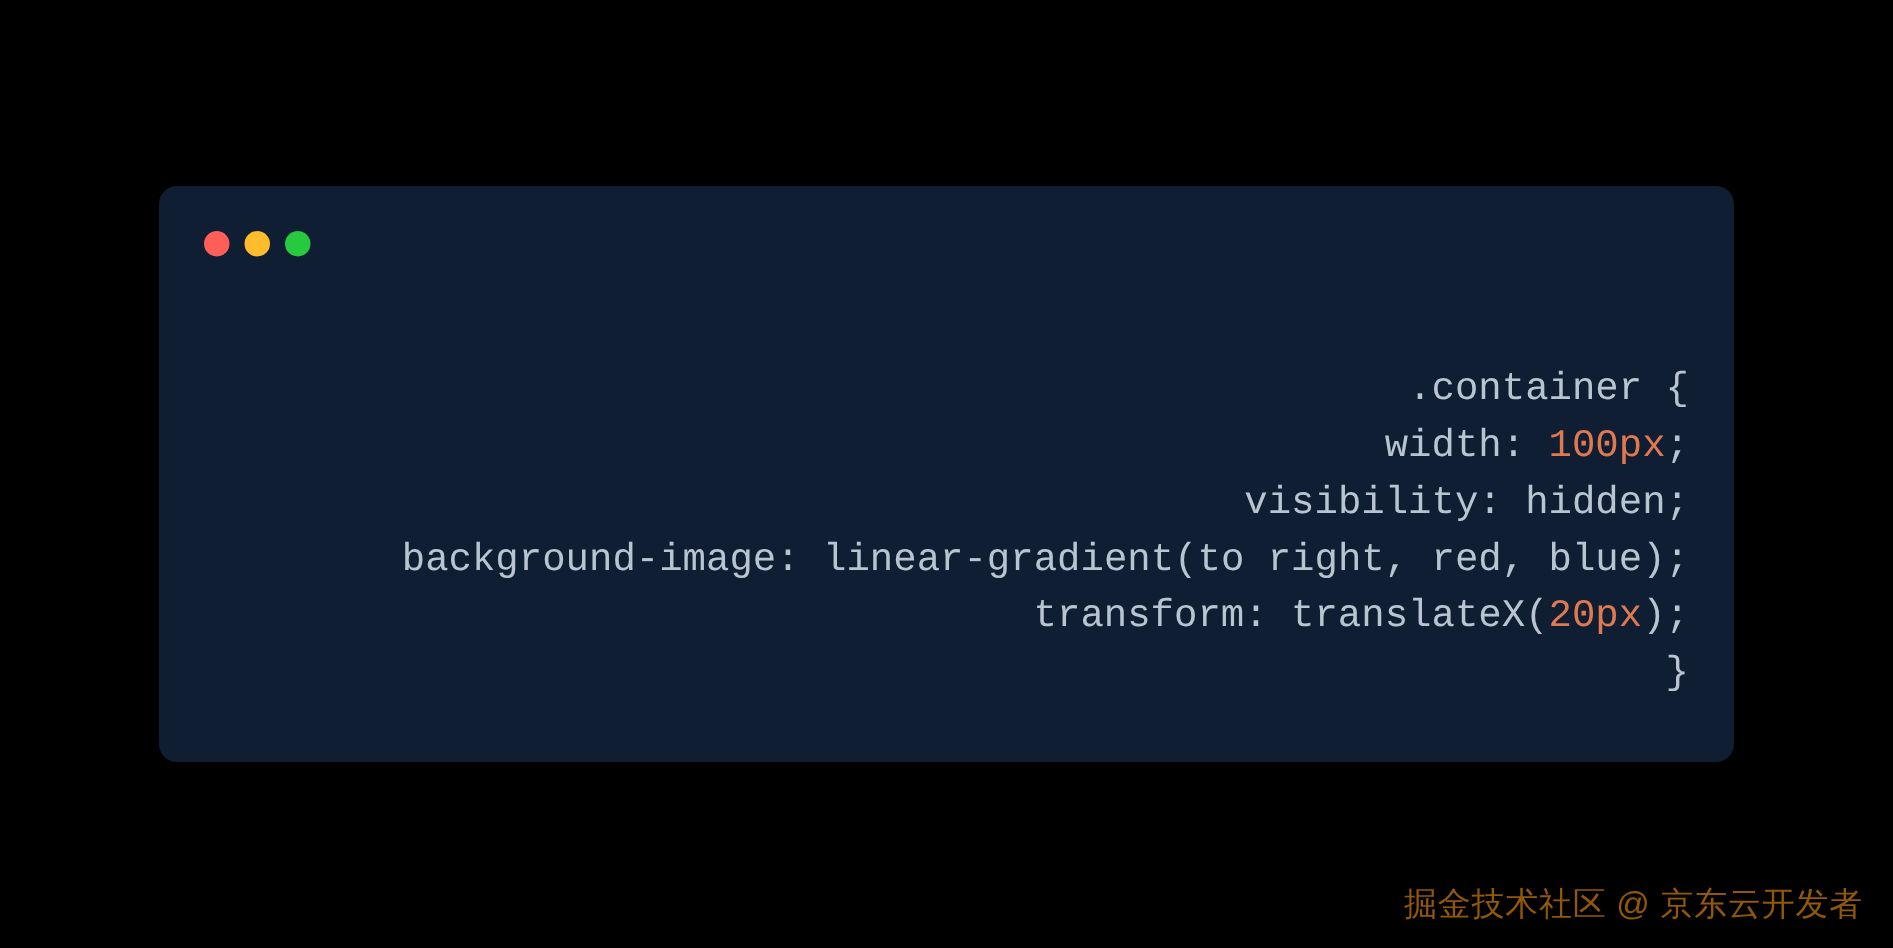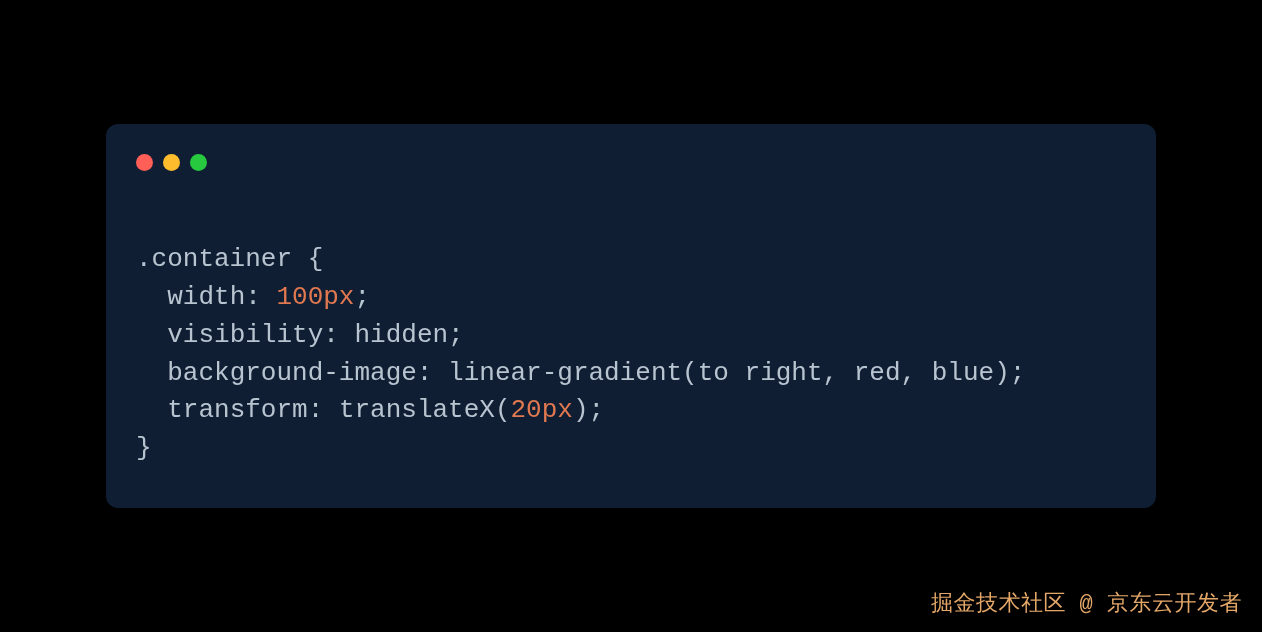--- a/index.html
+++ b/index.html
@@ -1,18 +1,19 @@
 <!DOCTYPE html>
 <html><head>
   <meta charset="utf-8">
   <style>
     * {
       margin: 0;
       padding: 0;
       box-sizing: border-box;
+      text-align: right;
     }
 
     body {
       background: #000;
       width: 1262px;
       height: 632px;
       display: flex;
       align-items: center;
       justify-content: center;
       font-family: "SF Mono", Monaco, Menlo, Consolas, "Courier New", monospace;
@@ -54,22 +55,22 @@
     .tok-brace { color: #b8c4d0; }
     .tok-prop { color: #b8c4d0; }
     .tok-num { color: #e07850; }
     .tok-val { color: #b8c4d0; }
     .tok-punct { color: #b8c4d0; }
 
     .watermark {
       position: absolute;
       bottom: 14px;
       right: 20px;
-      color: #fdba74;
-      font-family: Liberation Mono, monospace;
+      color: #a16207;
+      font-family: Liberation Sans, sans-serif;
       font-size: 22px;
       text-shadow: 1px 1px 2px rgba(0,0,0,0.9), -1px -1px 2px rgba(0,0,0,0.9);
       opacity: 0.9;
       letter-spacing: 0.5px;
     }
   </style>
 </head>
 <body>
 
 <div class="code-window">

